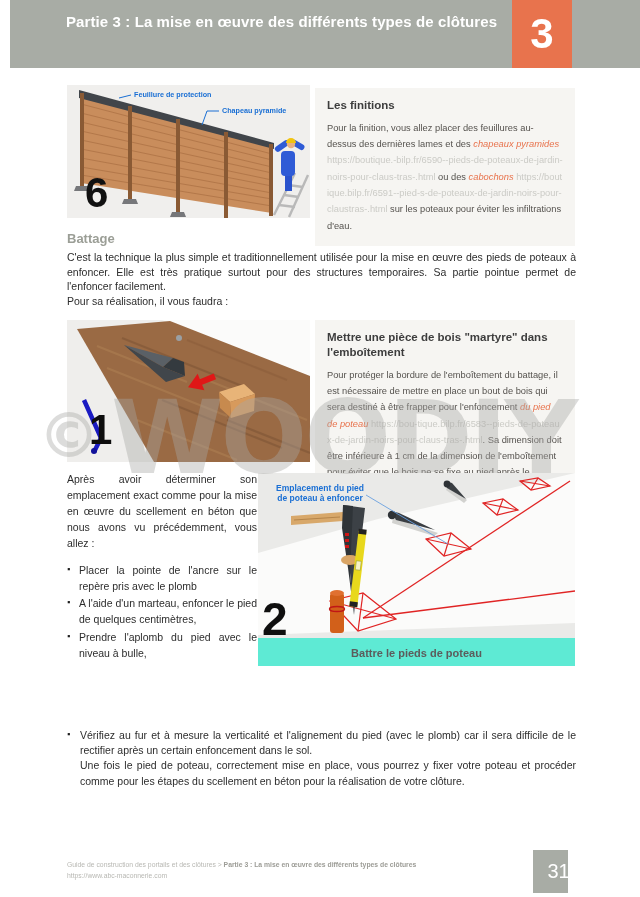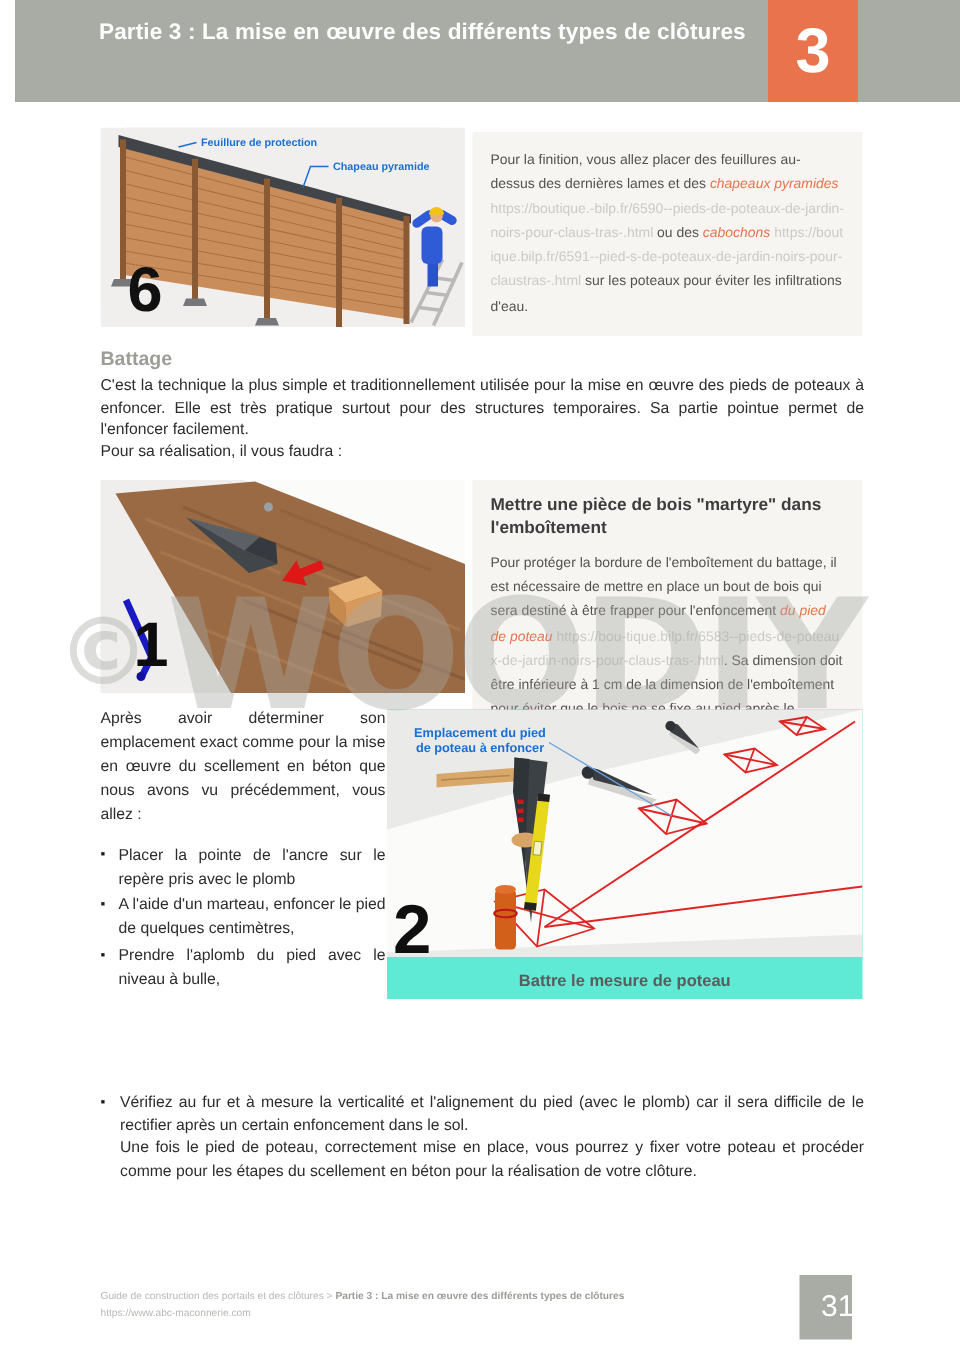--- a/index.html
+++ b/index.html
@@ -130,20 +130,21 @@
       <line x1="64" y1="10" x2="52" y2="13" stroke="#1a6fd4" stroke-width="1"></line>
       <text x="67" y="12" font-size="7.2" font-weight="bold" fill="#1a6fd4">Feuillure de protection</text>
       <polyline points="152,26 140,26 135,40" fill="none" stroke="#1a6fd4" stroke-width="1"></polyline>
       <text x="155" y="28" font-size="7.2" font-weight="bold" fill="#1a6fd4">Chapeau pyramide</text>
 
       <text x="18" y="122" font-size="42" font-weight="bold" fill="#111111">6</text>
     </svg>
   </div>
 
   <div class="textbox tb1">
+    <h3>Les finitions</h3>
     <p><span>Pour la finition, vous allez placer des feuillures au-dessus des dernières lames et des </span><span class="link-orange">chapeaux pyramides</span><span class="link-url"> https://boutique.-bilp.fr/6590--pieds-de-poteaux-de-jardin-noirs-pour-claus-tras-.html </span><span>ou des </span><span class="link-orange">cabochons</span><span class="link-url"> https://boutique.bilp.fr/6591--pied-s-de-poteaux-de-jardin-noirs-pour-claustras-.html </span><span>sur les poteaux pour éviter les infiltrations d'eau.</span></p>
   </div>
 
   <h2 class="section-heading">Battage</h2>
   <div class="body-par">
     <span>C'est la technique la plus simple et traditionnellement utilisée pour la mise en œuvre des pieds de poteaux à enfoncer. Elle est très pratique surtout pour des structures temporaires. Sa partie pointue permet de l'enfoncer facilement.</span>
     <span class="no-just">Pour sa réalisation, il vous faudra :</span>
   </div>
 
   <div class="figure fig2">
@@ -262,21 +263,21 @@
         <ellipse cx="79" cy="120" rx="7" ry="3" fill="#e07030"></ellipse>
         <ellipse cx="79" cy="136" rx="7.5" ry="2.5" fill="none" stroke="#c01616" stroke-width="1.4"></ellipse>
       </g>
 
       <line x1="108" y1="22" x2="190" y2="71" stroke="#6aa0e0" stroke-width="0.9"></line>
       <text x="62" y="18" font-size="8.5" font-weight="bold" fill="#1a6fd4" text-anchor="middle">Emplacement du pied</text>
       <text x="62" y="28" font-size="8.5" font-weight="bold" fill="#1a6fd4" text-anchor="middle">de poteau à enfoncer</text>
 
       <text x="4" y="162" font-size="46" font-weight="bold" fill="#0f0f0f">2</text>
     </svg>
-    <div class="caption">Battre le mesure de poteau</div>
+    <div class="caption">Battre le pieds de poteau</div>
   </div>
 
   <div class="bottom-block">
     <div class="b-item">Vérifiez au fur et à mesure la verticalité et l'alignement du pied (avec le plomb) car il sera difficile de le rectifier après un certain enfoncement dans le sol.</div>
     <div class="b-cont">Une fois le pied de poteau, correctement mise en place, vous pourrez y fixer votre poteau et procéder comme pour les étapes du scellement en béton pour la réalisation de votre clôture.</div>
   </div>
 
   <div class="footer-text">
     <div><span>Guide de construction des portails et des clôtures &gt; </span><b>Partie 3 : La mise en œuvre des différents types de clôtures</b></div>
     <div>https://www.abc-maconnerie.com</div>

